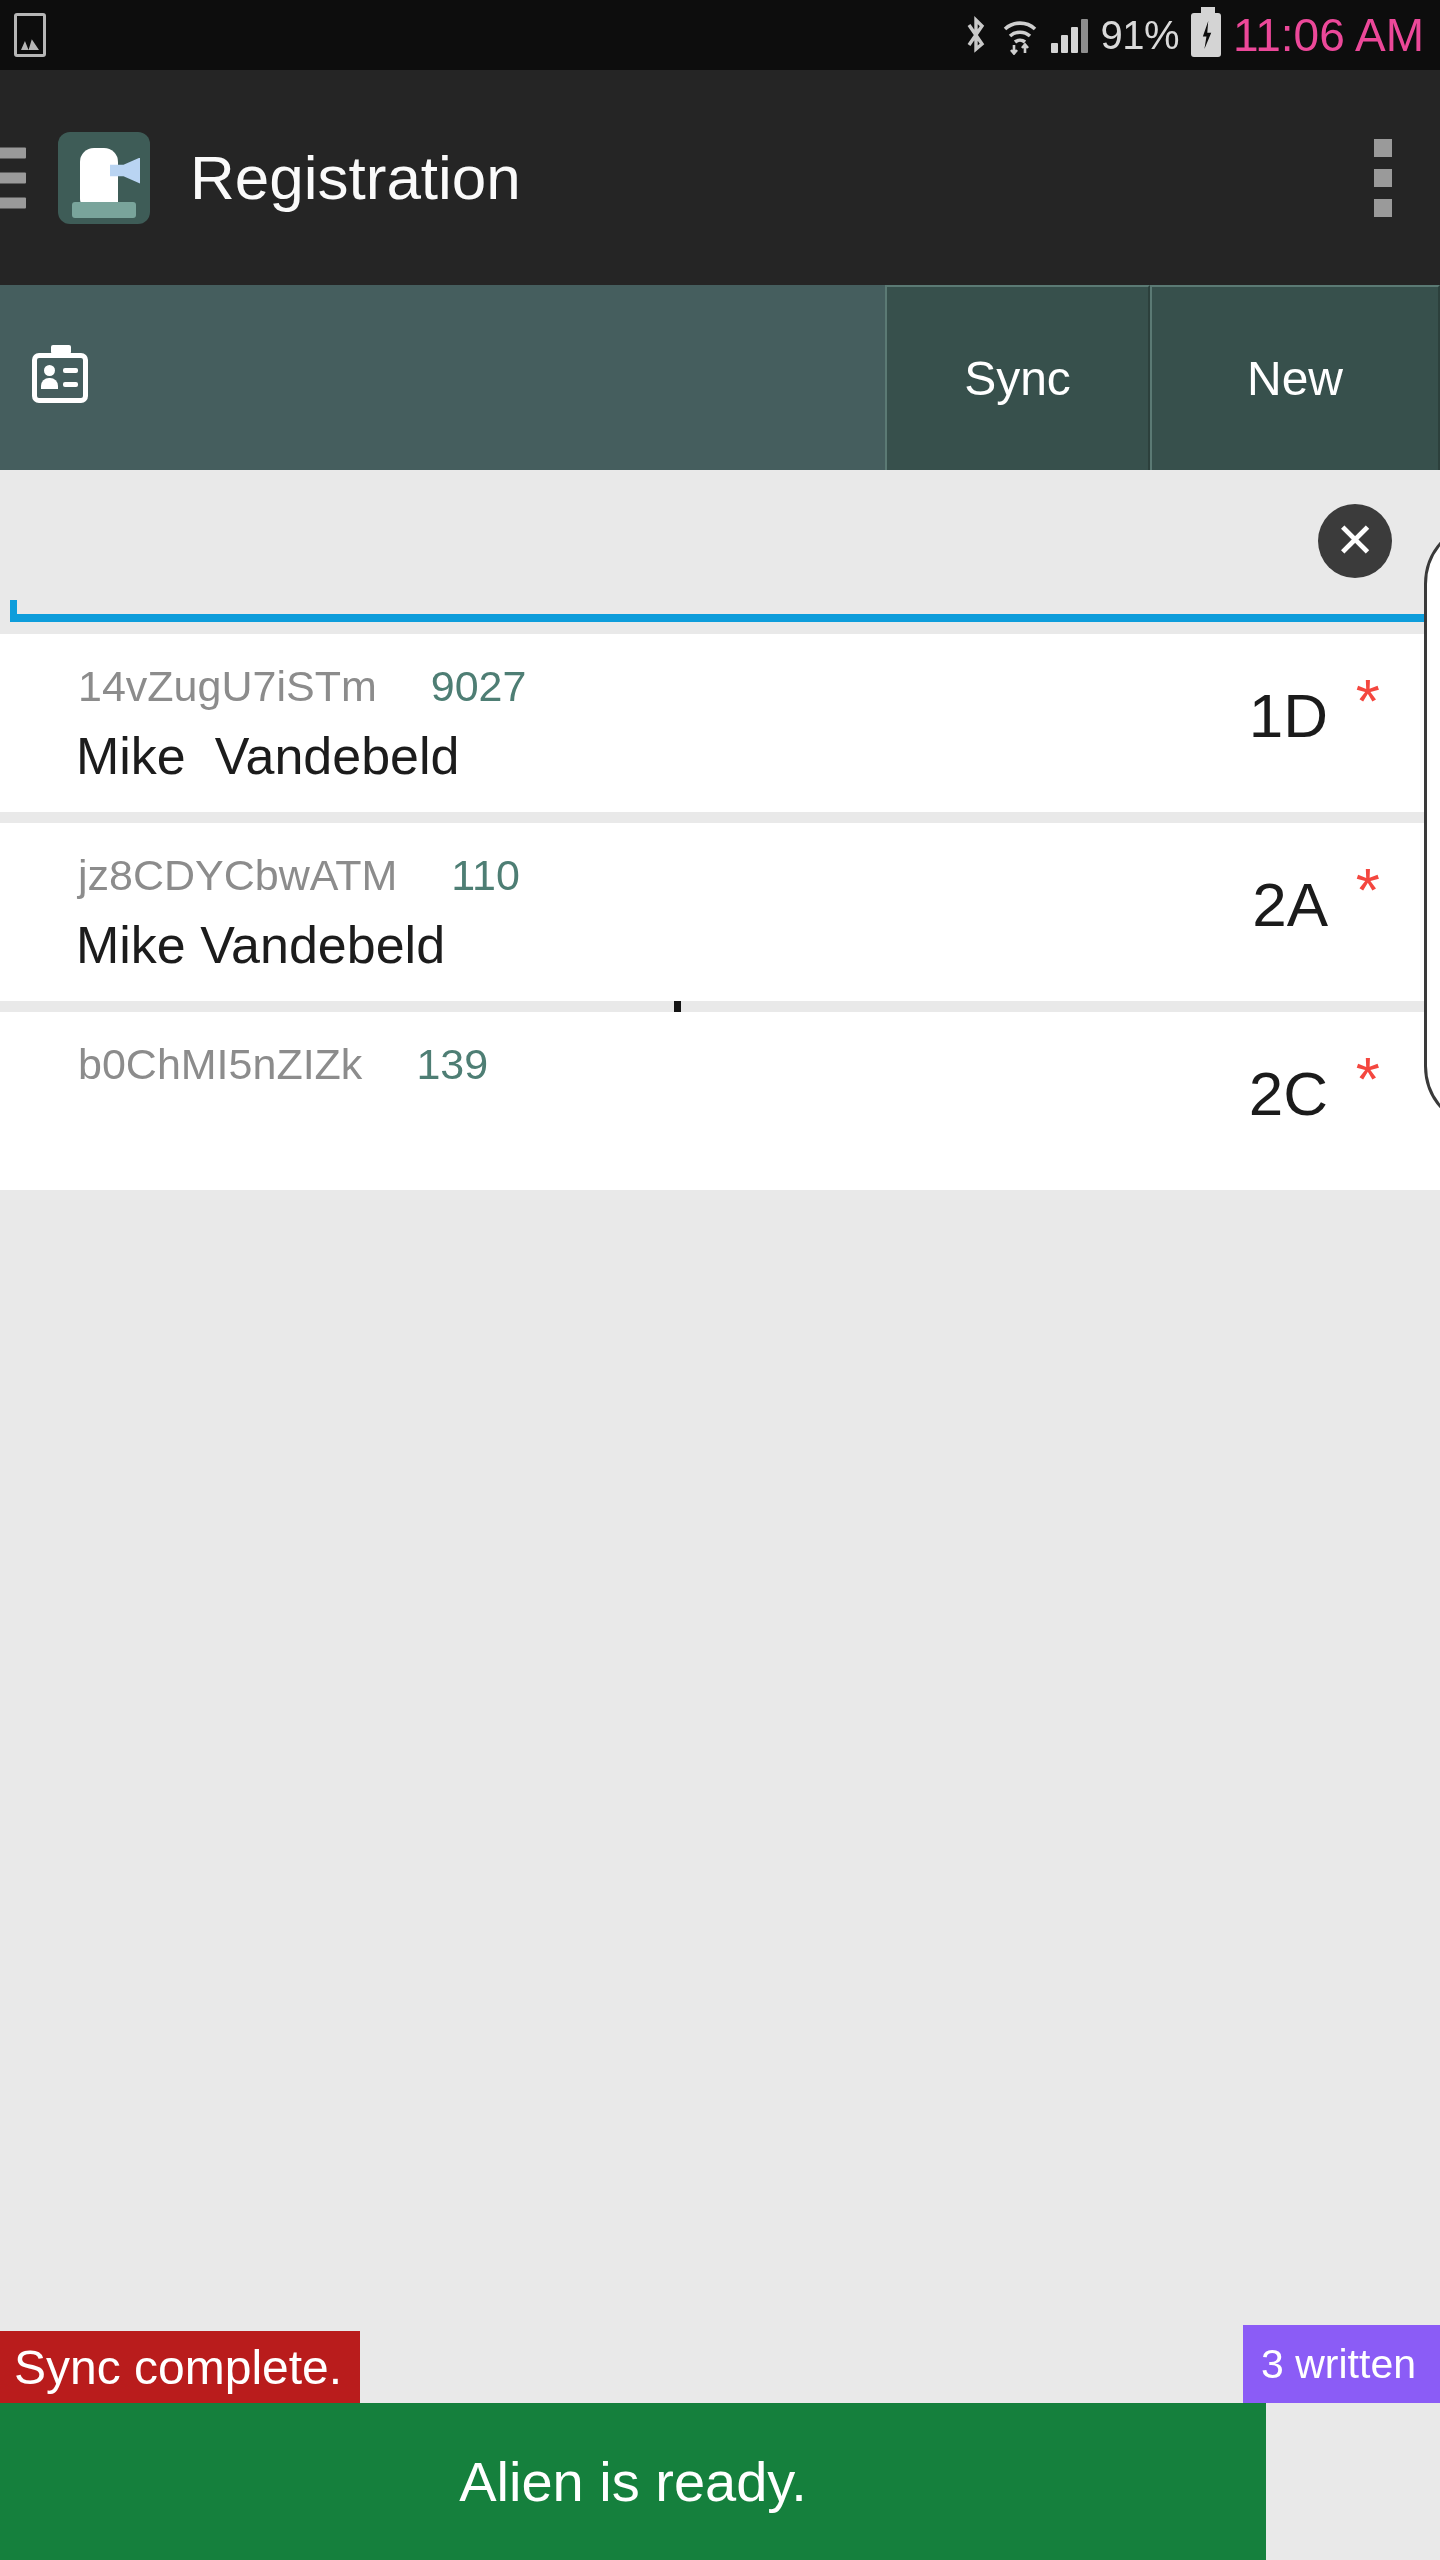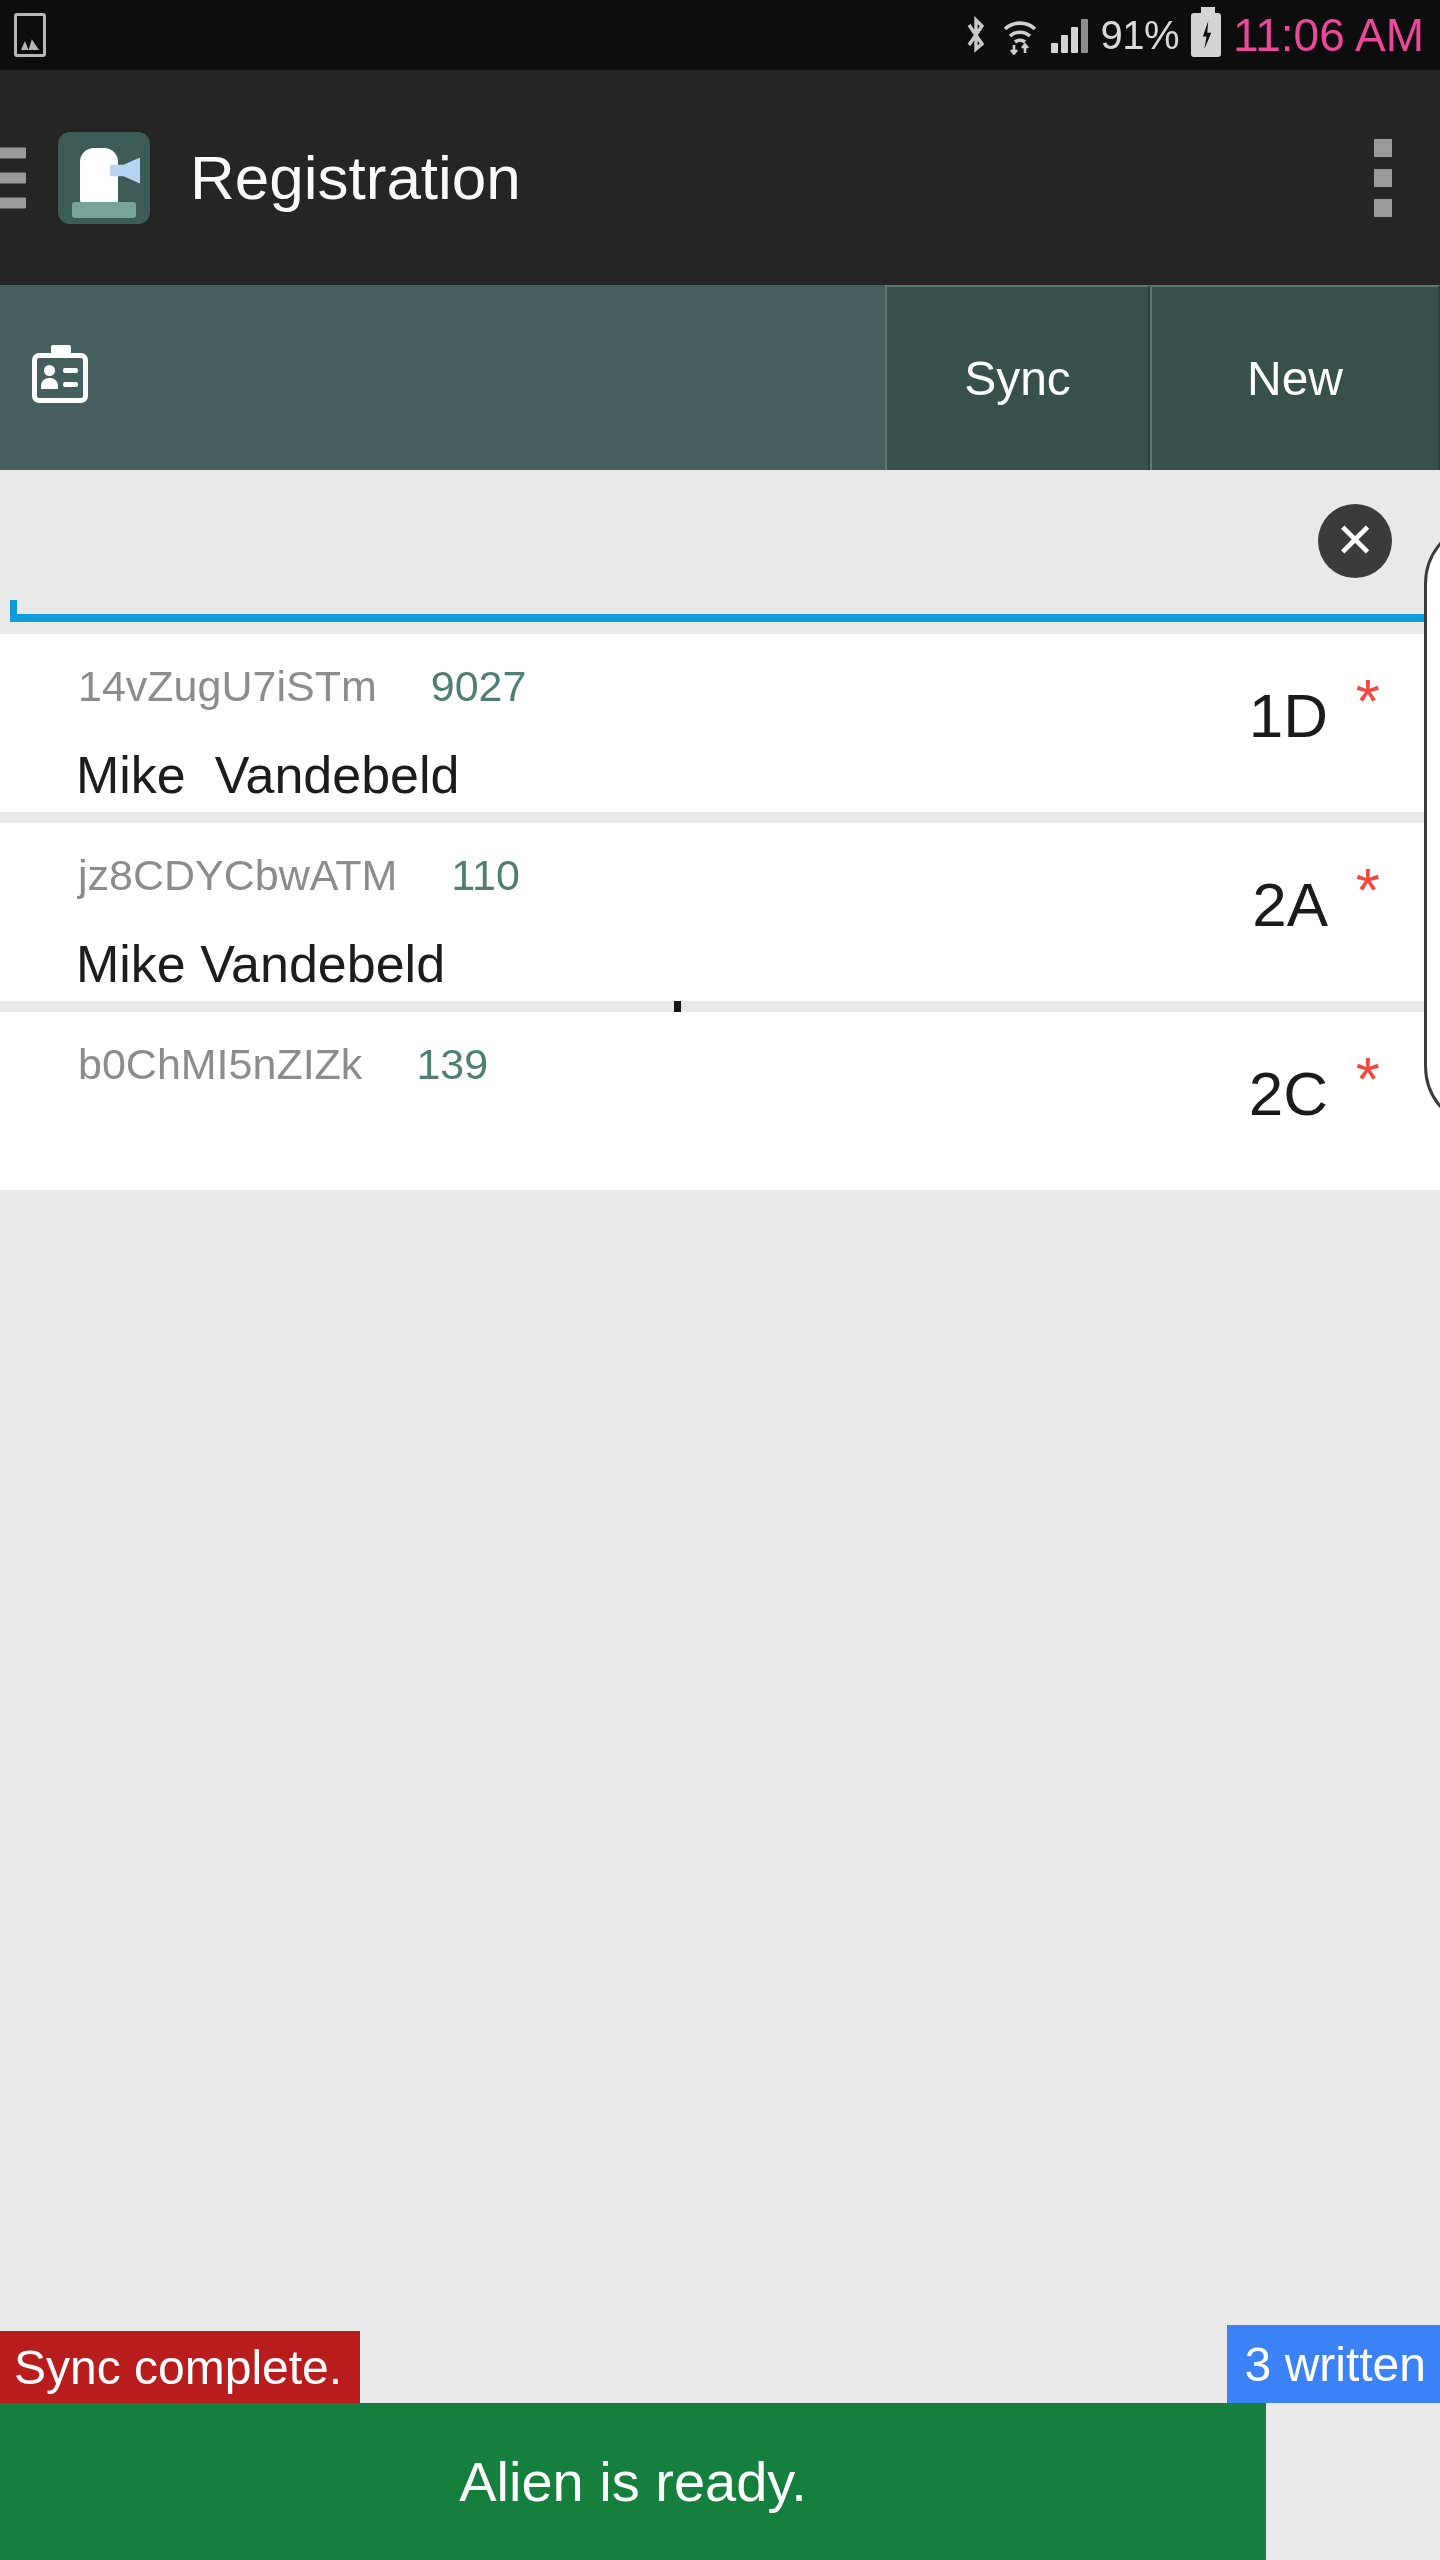--- a/index.html
+++ b/index.html
@@ -158,21 +158,21 @@
     position:relative;height:178px;background:#ffffff;margin-bottom:11px;
     box-sizing:border-box;
   }
   .row .meta{
     position:absolute;left:78px;top:28px;display:flex;align-items:baseline;gap:8px;
     white-space:nowrap;
   }
   .row .rid{font-size:43px;color:#8c8c8c;letter-spacing:0px;}
   .row .rnum{font-size:43px;color:#4e7e74;margin-left:46px;}
   .row .rname{
-    position:absolute;left:76px;top:92px;font-size:52px;color:#1c1c1c;white-space:pre;margin-top:19px;
+    position:absolute;left:76px;top:92px;font-size:52px;color:#1c1c1c;white-space:pre;
   }
   .row .rcode{
     position:absolute;right:112px;top:46px;font-size:62px;color:#1b1b1b;white-space:nowrap;
   }
   .row .rstar{
     position:absolute;right:60px;top:36px;font-size:62px;color:#f4473f;line-height:1;
   }
 
   
   #edge-panel{
@@ -180,22 +180,22 @@
     background:#ffffff;border:3px solid #3a3a3a;border-radius:64px;box-sizing:border-box;
   }
 
   
   #toast-left{
     position:absolute;left:0;bottom:157px;height:72px;background:#b91c1c;
     color:#ffffff;font-size:48px;display:flex;align-items:center;padding:0 18px 0 14px;
     box-sizing:border-box;
   }
   #toast-right{
-    position:absolute;right:0;bottom:157px;height:78px;background:#3b82f6;
-    color:#ffffff;font-size:48px;display:flex;align-items:center;padding:0 14px 0 18px;
+    position:absolute;right:0;bottom:157px;height:78px;background:#8b5cf6;
+    color:#ffffff;font-size:41px;display:flex;align-items:center;padding:0 24px 0 18px;
     box-sizing:border-box;
   }
   #banner{
     position:absolute;left:0;bottom:0;width:1266px;height:157px;background:#15803d;
     display:flex;align-items:center;justify-content:center;
     color:#ffffff;font-size:56px;
   }
 </style>
 </head>
 <body>

